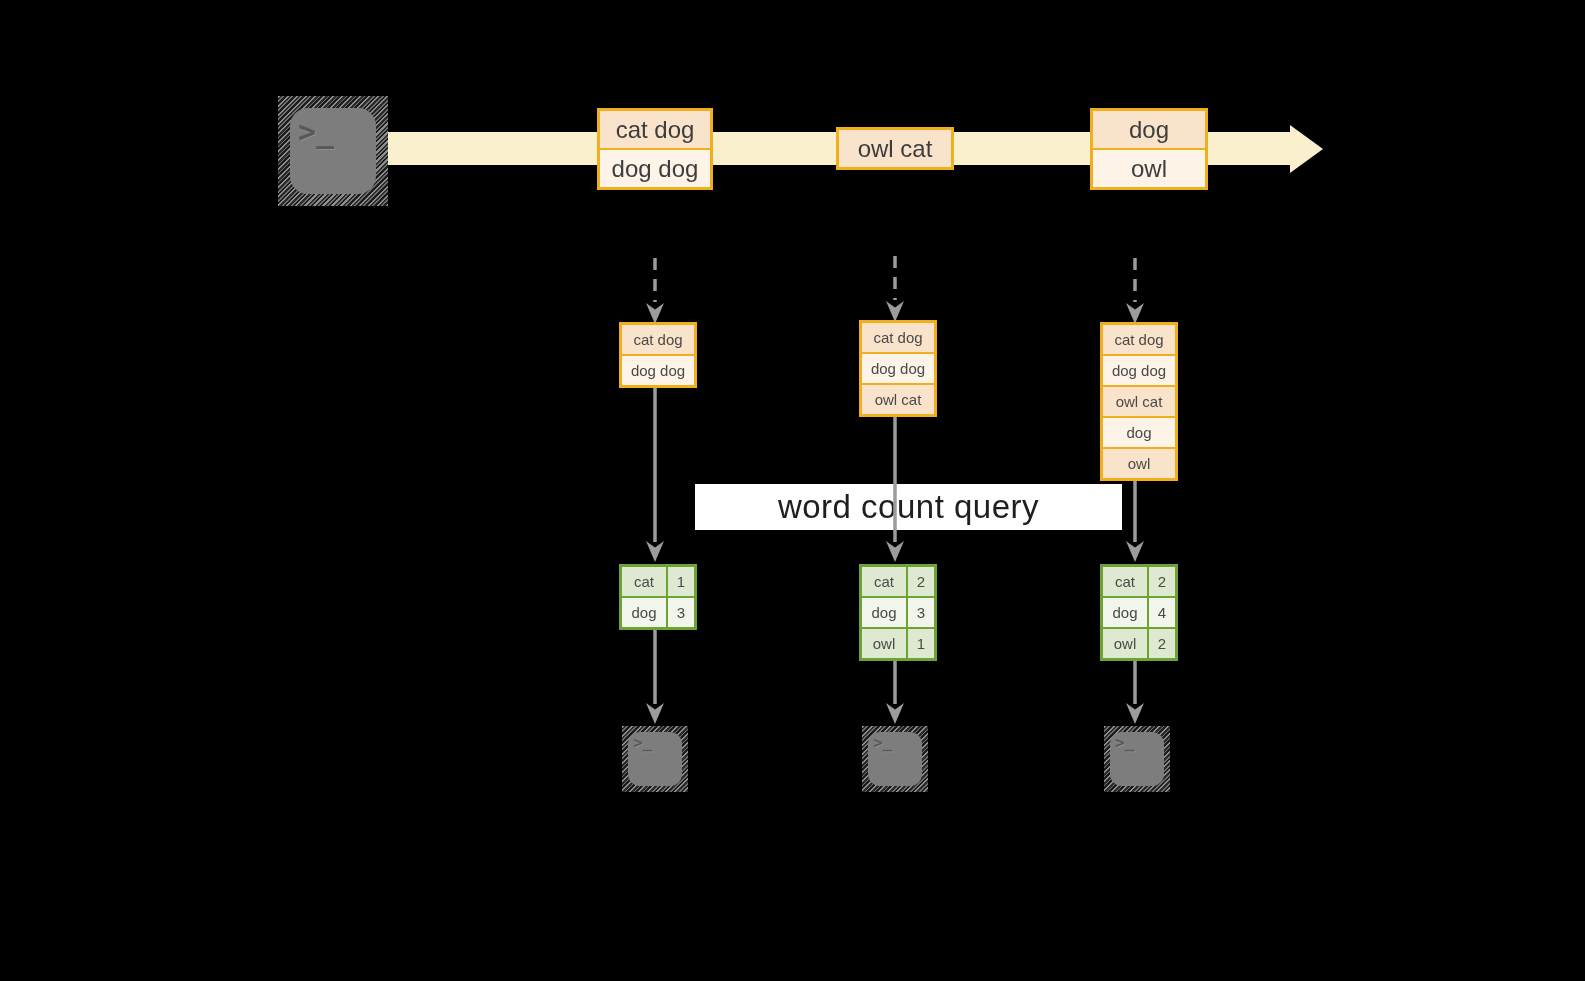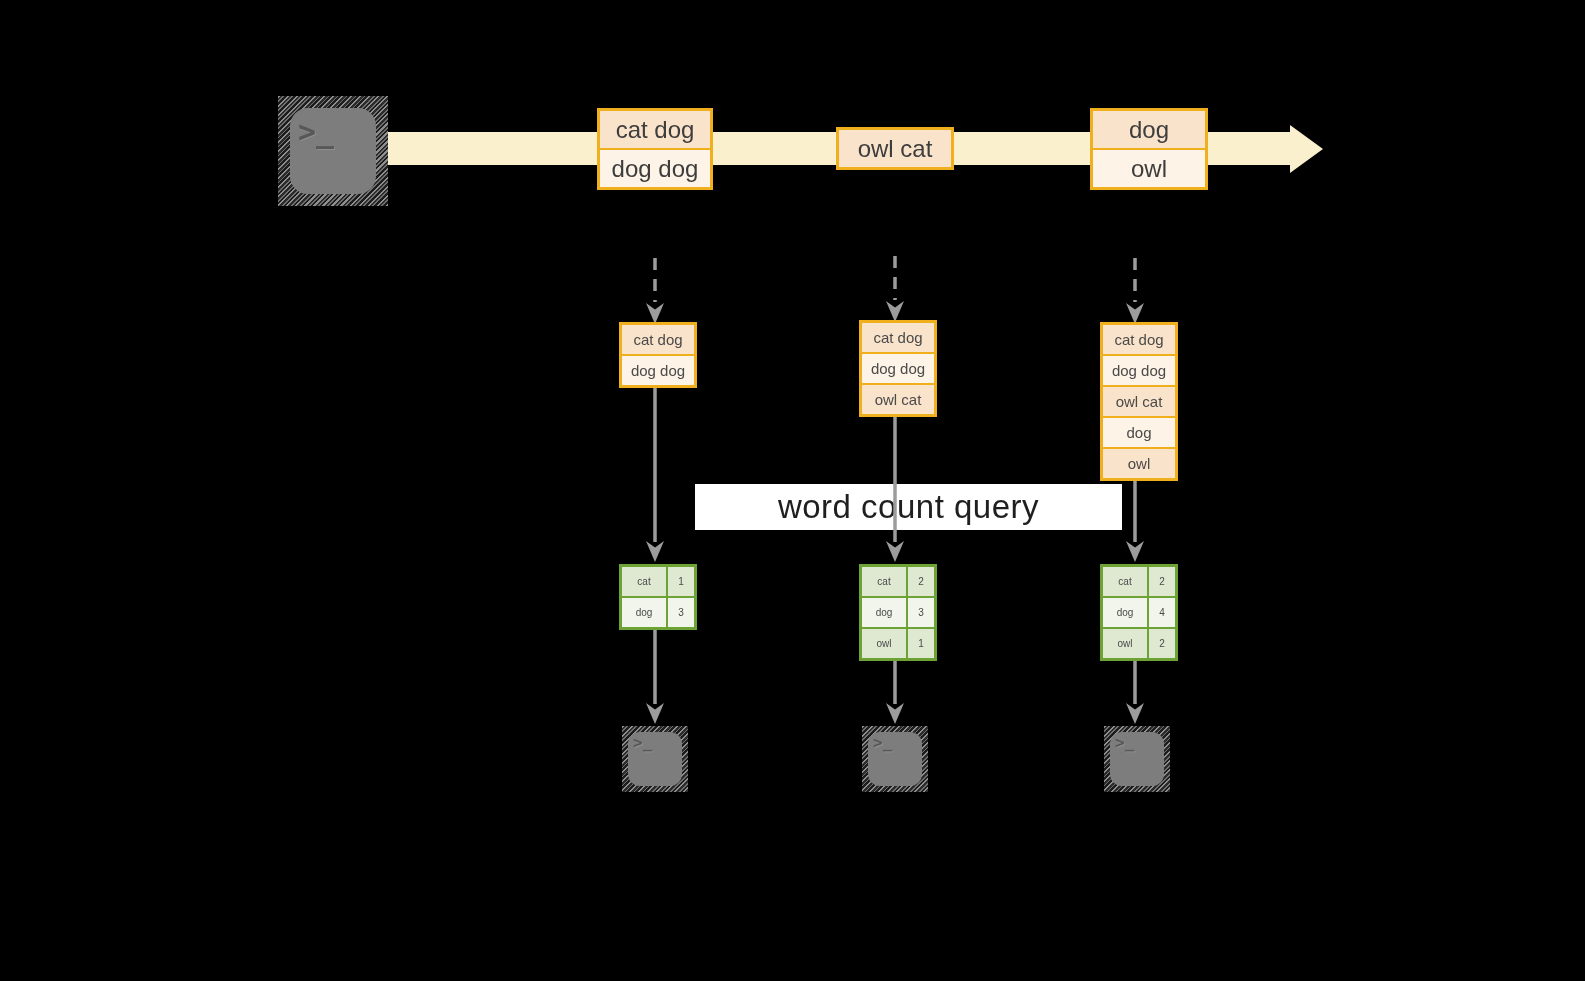--- a/index.html
+++ b/index.html
@@ -30,21 +30,21 @@
   
   .query-band { position:absolute; left:695px; top:484px; width:427px; height:46px;
     background:#FFFFFF; display:flex; align-items:center; justify-content:center; z-index:1; }
   .query-band span { font-size:33px; color:#1F1F1F; letter-spacing:0.5px; }
 
   
   .counts { position:absolute; width:72px; border:3px solid #6DA334; background:#6DA334;
     display:flex; flex-direction:column; gap:2px; z-index:3; }
   .counts .crow { display:flex; gap:2px; height:29px; }
   .counts .cell { display:flex; align-items:center; justify-content:center;
-    font-size:10px; color:#4A4A4A; background:#F1F5EB; }
+    font-size:15px; color:#4A4A4A; background:#F1F5EB; }
   .counts .crow:nth-child(odd) .cell { background:#DFE9D2; }
   .counts .cword { width:44px; }
   .counts .cnum  { flex:1; }
 
   
   .arrow { position:absolute; overflow:visible; z-index:2; }
   .arrow line { stroke:#9C9C9C; stroke-width:3.5; }
   .arrow line.dash { stroke-dasharray:12 9; }
   .arrow .head { fill:#9C9C9C; stroke:none; }
 

